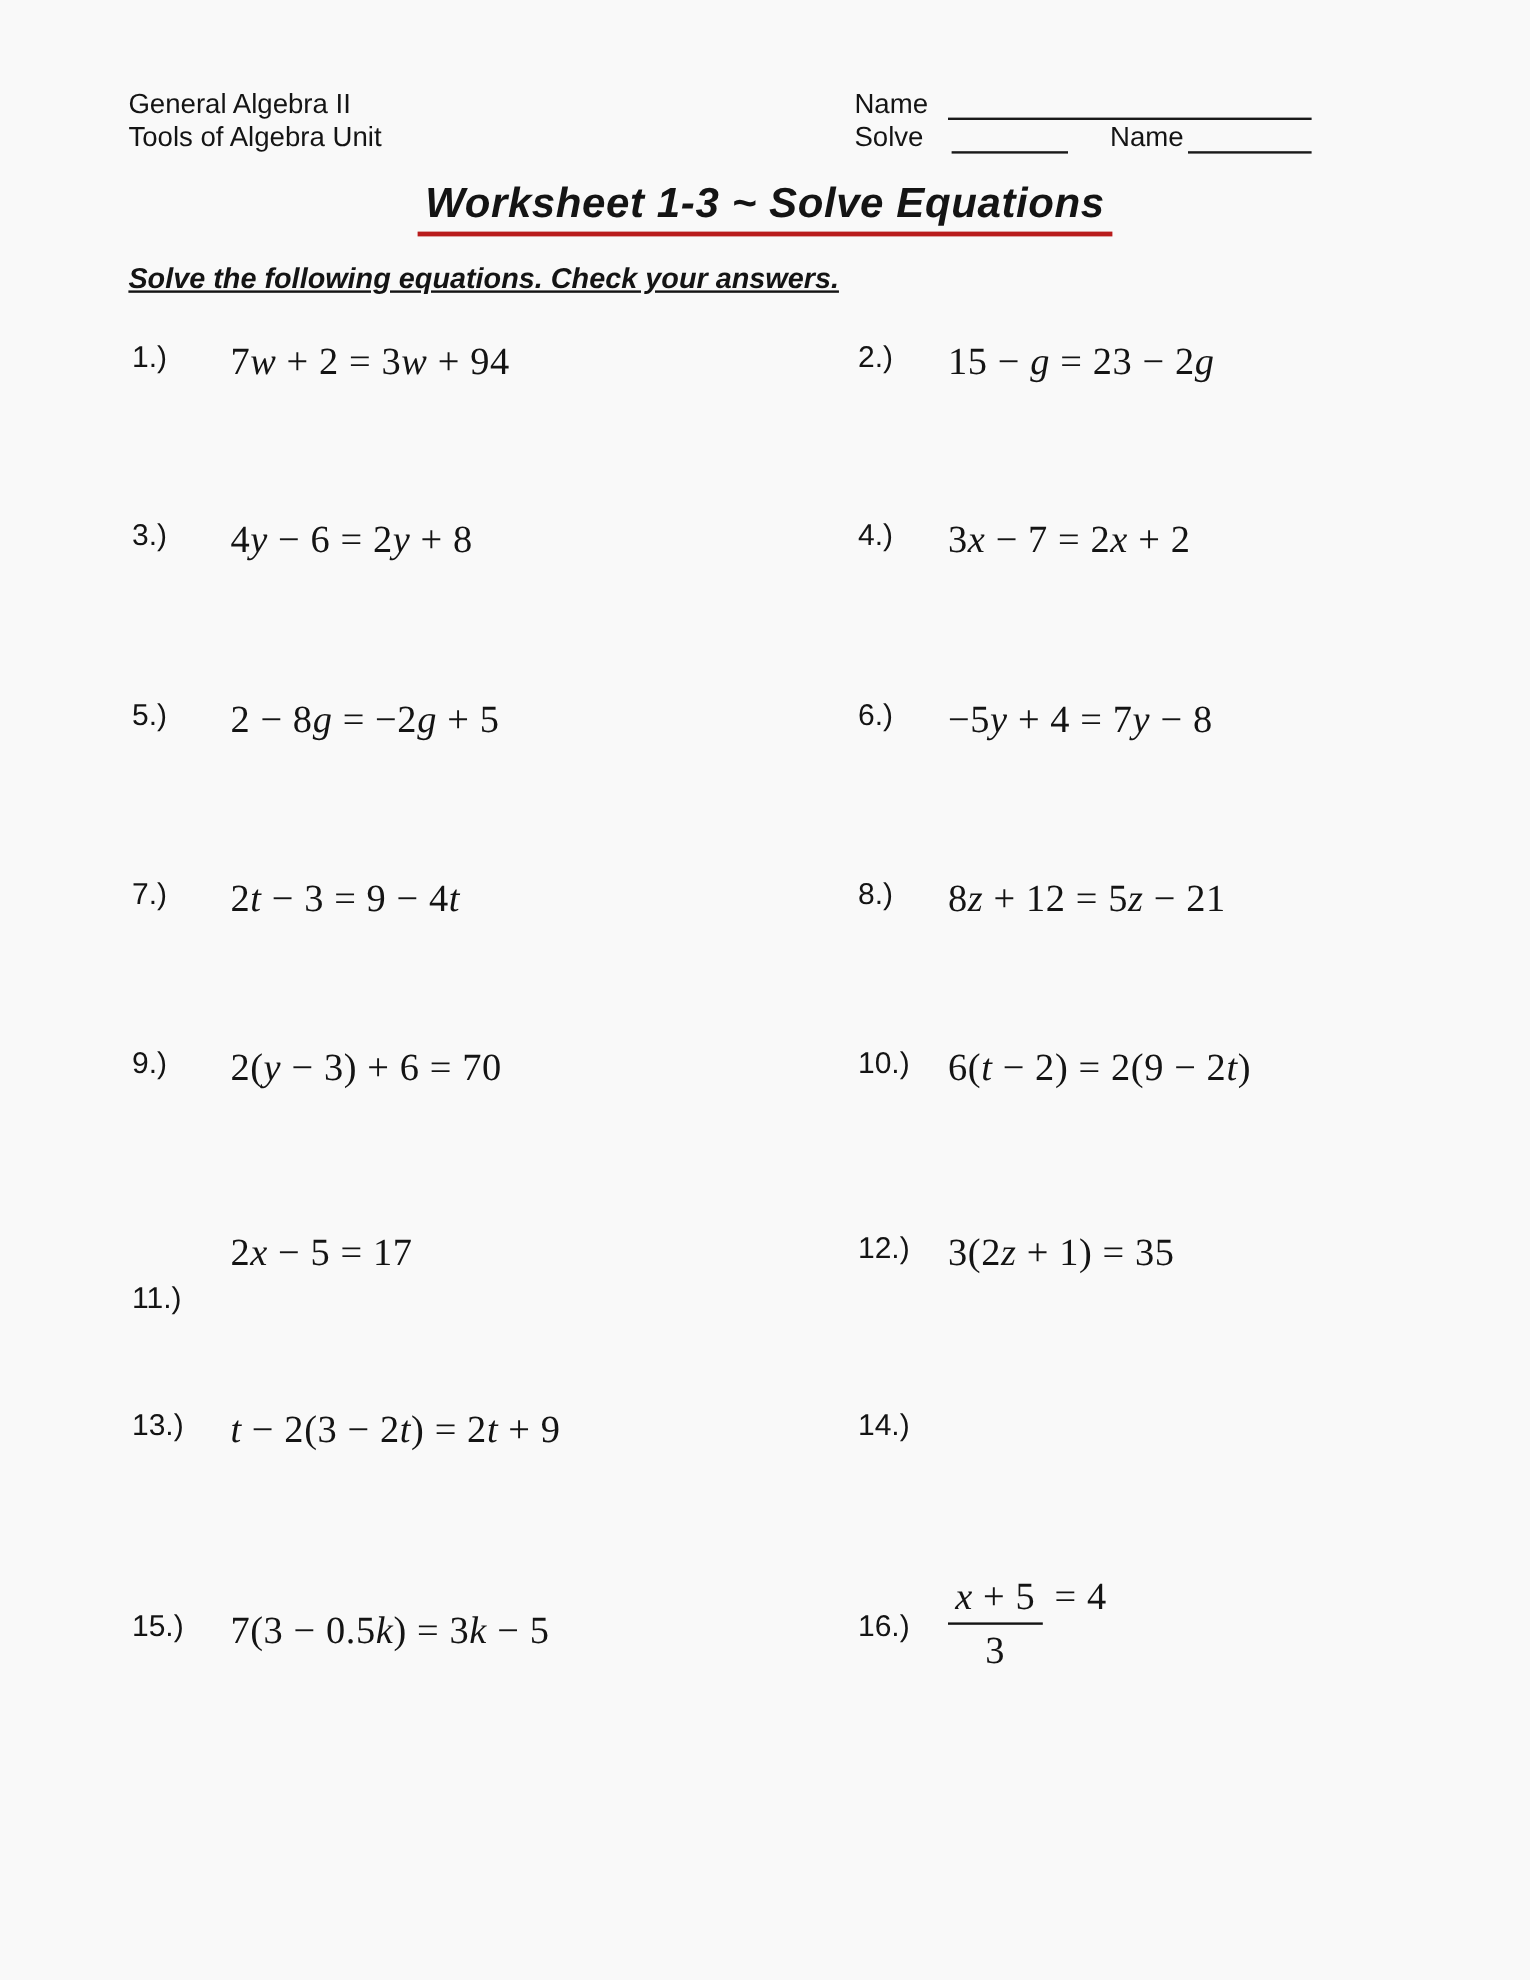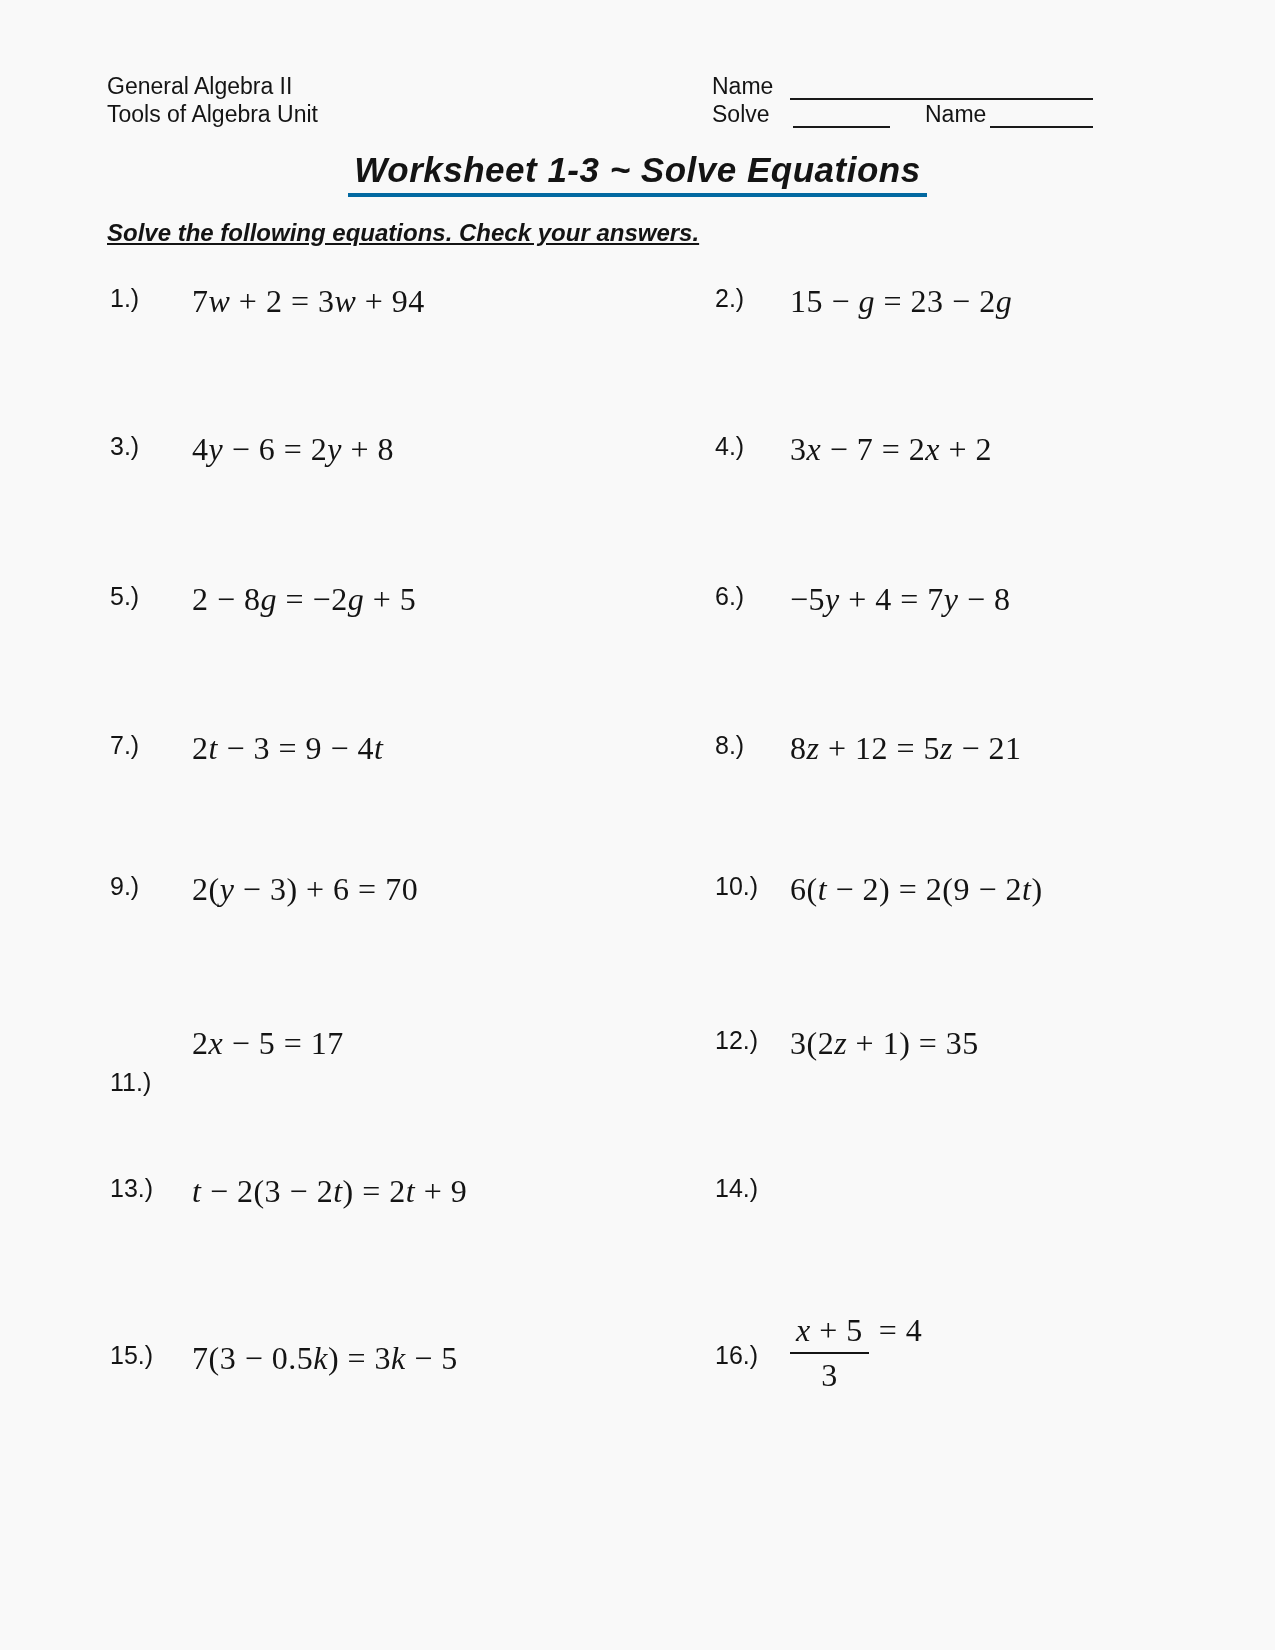--- a/index.html
+++ b/index.html
@@ -13,21 +13,21 @@
   }
   .abs{position:absolute;white-space:nowrap;}
   
   .hdr{font-size:23px;line-height:28px;}
   .blank{display:inline-block;border-bottom:2px solid #1a1a1a;height:24px;vertical-align:bottom;}
   
   .title-wrap{position:absolute;top:150px;left:0;width:100%;text-align:center;}
   .title{
     display:inline-block;
     font-size:35px;font-weight:bold;font-style:italic;
-    border-bottom:4px solid #0369a1;
+    border-bottom:4px solid #b91c1c;
     padding:0 6px 3px 6px;
     letter-spacing:0.5px;
   }
   .instr{font-size:24px;font-weight:bold;font-style:italic;}
   
   .pn{font-size:25px;}
   .pe{font-family:"Liberation Serif", serif;font-size:32px;letter-spacing:0.5px;}
   .pe i{font-family:"Liberation Serif", serif;font-style:italic;}
   
   .frac-row{display:flex;align-items:flex-start;gap:10px;}

